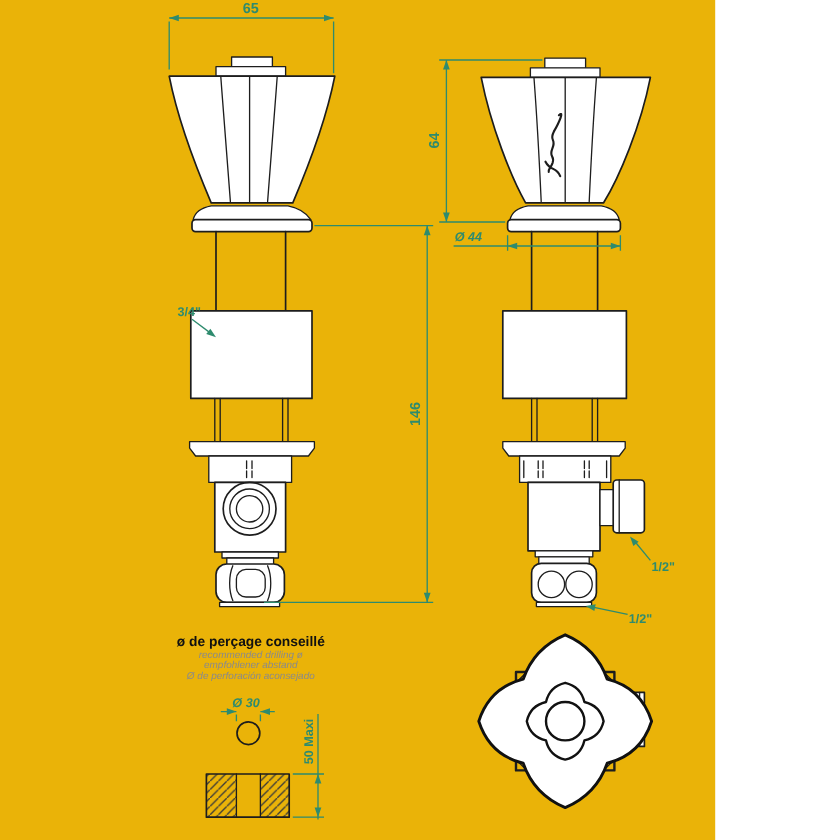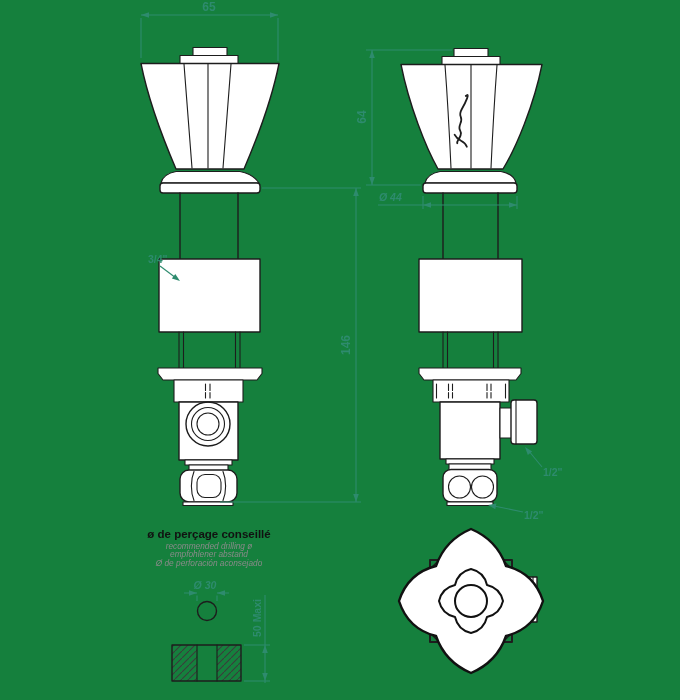--- a/index.html
+++ b/index.html
@@ -1,16 +1,16 @@
 <!DOCTYPE html>
 <html><head>
 <meta charset="utf-8">
 <style>
   html,body{margin:0;padding:0;background:#fff;}
-  .canvas{position:relative;width:680px;height:700px;background:#15803d;overflow:hidden;
+  .canvas{position:relative;width:596px;height:700px;background:#eab308;overflow:hidden;
           font-family:"Liberation Sans", sans-serif;}
   svg{display:block;}
   .art{stroke:#1d1d1d;fill:none;stroke-linecap:round;stroke-linejoin:round;}
   .artf{stroke:#1d1d1d;fill:#ffffff;stroke-linejoin:round;}
   .thin{stroke-width:1.1;}
   .mid{stroke-width:1.4;}
   .bold{stroke-width:2;}
   .xbold{stroke-width:2.4;}
   .dim{stroke:#2e8b6e;stroke-width:1.1;fill:none;}
   .dimfill{fill:#2e8b6e;stroke:none;}

